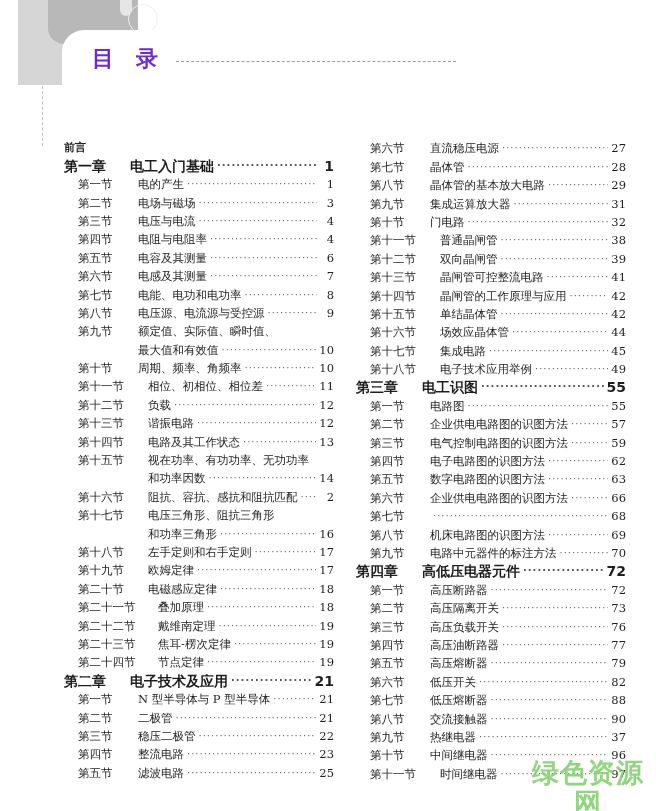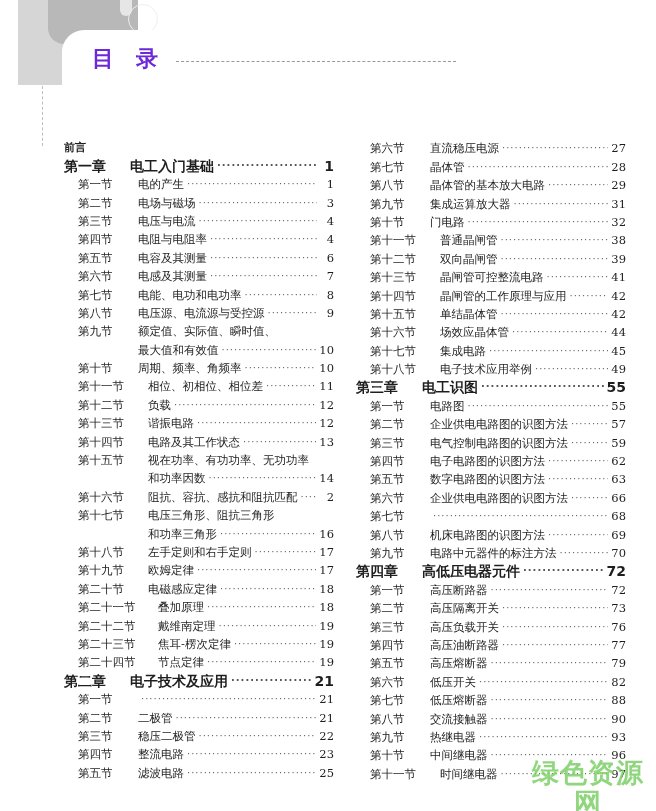--- a/index.html
+++ b/index.html
@@ -225,20 +225,21 @@
       <span class="page">19</span>
     </div>
     <div class="row chapter">
       <span class="num">第二章</span>
       <span class="name">电子技术及应用</span>
       <span class="dots"></span>
       <span class="page">21</span>
     </div>
     <div class="row section">
       <span class="num">第一节</span>
+      <span class="name">N 型半导体与 P 型半导体</span>
       <span class="dots"></span>
       <span class="page">21</span>
     </div>
     <div class="row section">
       <span class="num">第二节</span>
       <span class="name">二极管</span>
       <span class="dots"></span>
       <span class="page">21</span>
     </div>
     <div class="row section">
@@ -449,21 +450,21 @@
     <div class="row section">
       <span class="num">第八节</span>
       <span class="name">交流接触器</span>
       <span class="dots"></span>
       <span class="page">90</span>
     </div>
     <div class="row section">
       <span class="num">第九节</span>
       <span class="name">热继电器</span>
       <span class="dots"></span>
-      <span class="page">93</span>
+      <span class="page">37</span>
     </div>
     <div class="row section">
       <span class="num">第十节</span>
       <span class="name">中间继电器</span>
       <span class="dots"></span>
       <span class="page">96</span>
     </div>
     <div class="row section wide">
       <span class="num">第十一节</span>
       <span class="name">时间继电器</span>

